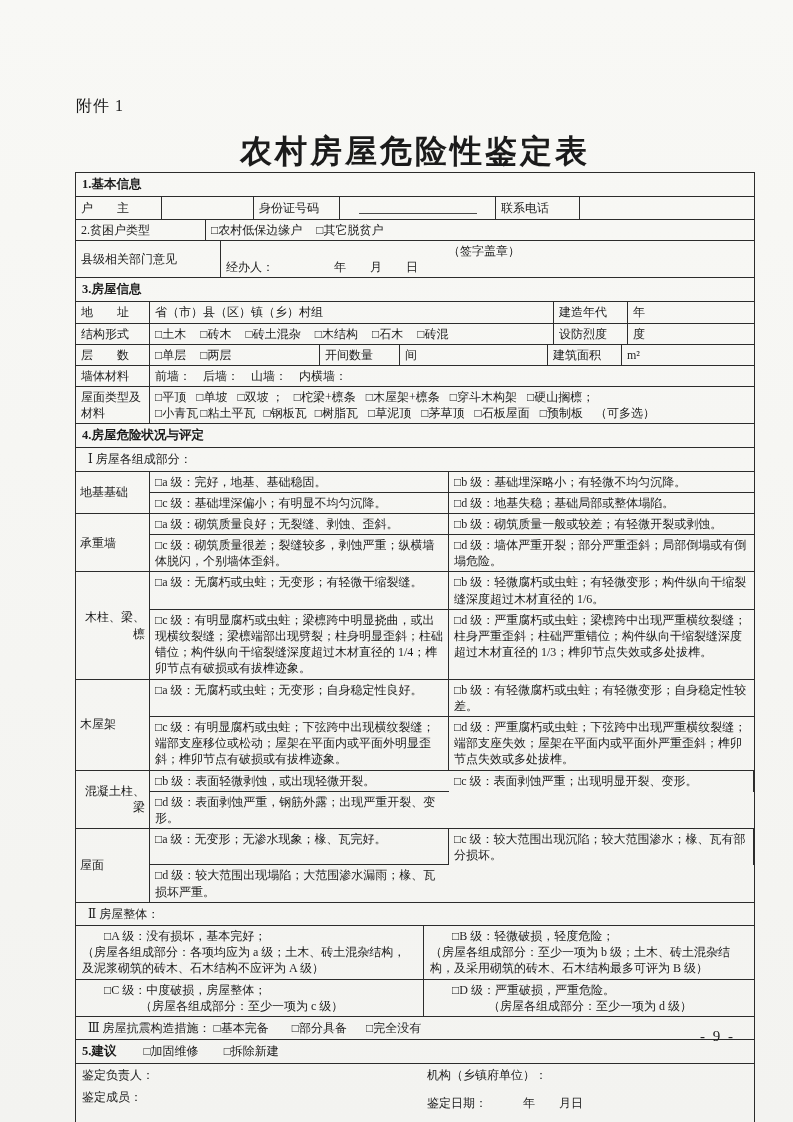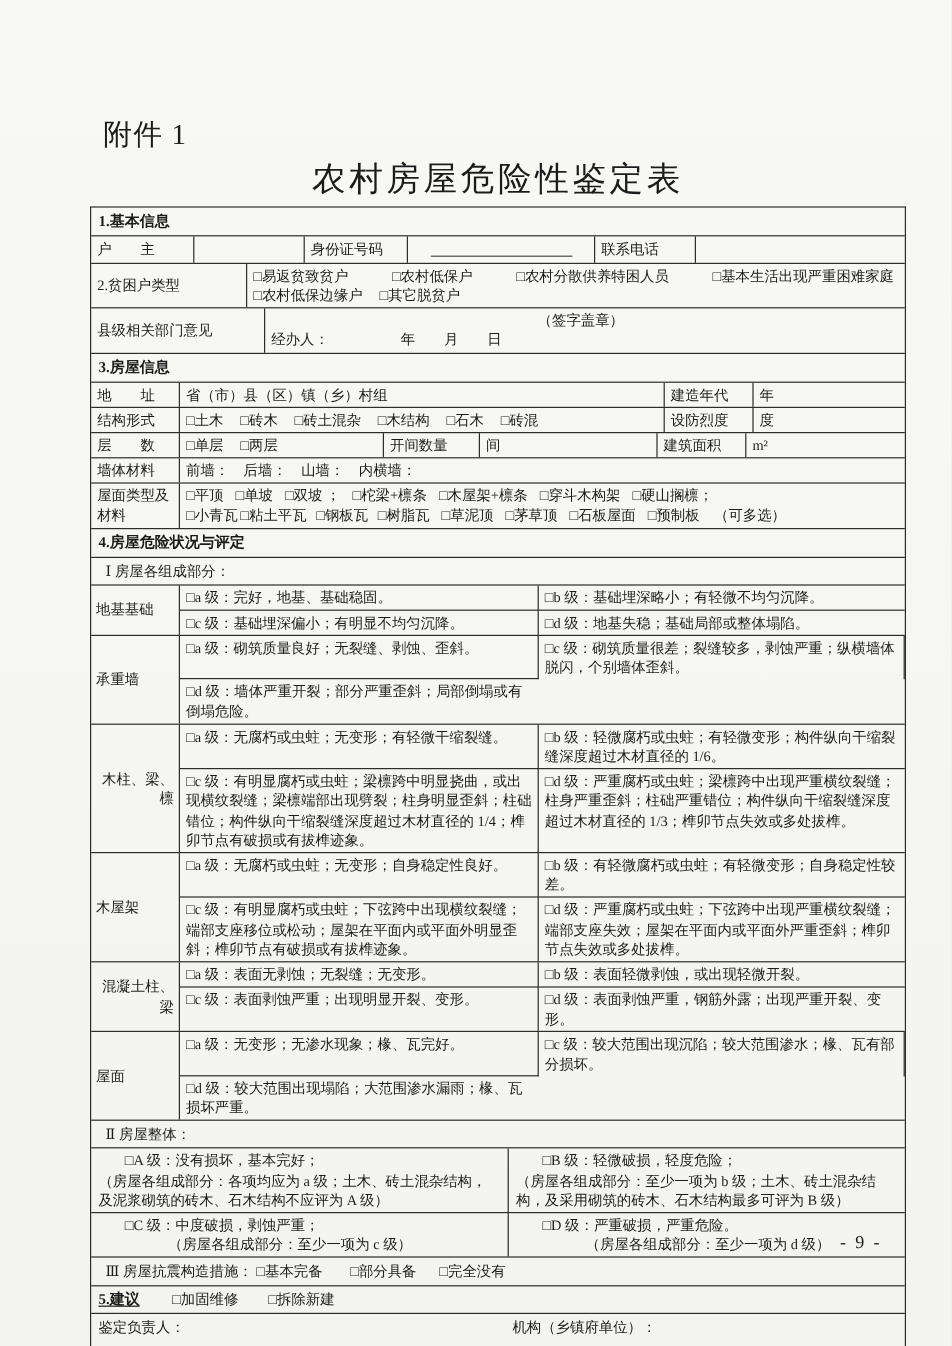--- a/index.html
+++ b/index.html
@@ -6,23 +6,23 @@
   body{
     width:793px;height:1122px;overflow:hidden;
     background:#ededeb;
     font-family:"Liberation Serif","DejaVu Serif",serif;
     color:#1b1b1b;
   }
   .sheet{
     position:relative;width:793px;height:1122px;
     background:linear-gradient(180deg,#f8f8f5 0%,#f5f5f2 60%,#f3f3f0 100%);
   }
-  .attachment{position:absolute;left:86px;top:96px;font-size:24px;letter-spacing:1px;text-align:right;}
+  .attachment{position:absolute;left:76px;top:96px;font-size:16px;letter-spacing:1px;text-align:right;}
   .doc-title{position:absolute;left:75px;top:130px;width:680px;text-align:center;
-    font-size:28px;font-weight:400;letter-spacing:3px;}
+    font-size:32px;font-weight:700;letter-spacing:3px;}
   .form{position:absolute;left:75px;top:172px;width:680px;
     border:1.5px solid #2c2c2c;font-size:12px;line-height:1.35;box-sizing:border-box;}
   .row{display:flex;border-bottom:1px solid #2c2c2c;align-items:stretch;}
   .row:last-child{border-bottom:none;}
   .cell{border-right:1px solid #2c2c2c;padding:2px 5px;box-sizing:border-box;}
   .cell:last-child{border-right:none;}
   .grow{flex:1;}
   .bold{font-weight:700;}
   .vcenter{display:flex;align-items:center;}
   .sec-head{padding:3px 6px;font-weight:700;font-size:12.5px;}
@@ -93,26 +93,20 @@
       <div class="cell w-idv">
           <div class="u-line"></div>
         </div>
       <div class="cell w-ph vcenter">联系电话</div>
       <div class="cell grow"></div>
     </div>
 
     <div class="row">
       <div class="cell w-poverty vcenter">2.贫困户类型</div>
       <div class="cell grow">
-        <div class="opt-line spread">
-          <span class="chk">□易返贫致贫户</span>
-          <span class="chk">□农村低保户</span>
-          <span class="chk">□农村分散供养特困人员</span>
-          <span class="chk">□基本生活出现严重困难家庭</span>
-        </div>
         <div class="opt-line gap14">
           <span class="chk">□农村低保边缘户</span>
           <span class="chk">□其它脱贫户</span>
         </div>
       </div>
     </div>
 
     <div class="row">
       <div class="cell w-county vcenter">县级相关部门意见</div>
       <div class="cell grow">
@@ -202,20 +196,21 @@
         <div class="g gb chk">□b 级：基础埋深略小；有轻微不均匀沉降。</div>
         <div class="g gc chk">□c 级：基础埋深偏小；有明显不均匀沉降。</div>
         <div class="g gd chk">□d 级：地基失稳；基础局部或整体塌陷。</div>
       </div>
     </div>
 
     <div class="comp">
       <div class="comp-name">承重墙</div>
       <div class="comp-grades">
         <div class="g ga chk">□a 级：砌筑质量良好；无裂缝、剥蚀、歪斜。</div>
+        <div class="g gb chk">□b 级：砌筑质量一般或较差；有轻微开裂或剥蚀。</div>
         <div class="g gc chk">□c 级：砌筑质量很差；裂缝较多，剥蚀严重；纵横墙体脱闪，个别墙体歪斜。</div>
         <div class="g gd chk">□d 级：墙体严重开裂；部分严重歪斜；局部倒塌或有倒塌危险。</div>
       </div>
     </div>
 
     <div class="comp">
       <div class="comp-name">木柱、梁、檩</div>
       <div class="comp-grades">
         <div class="g ga chk">□a 级：无腐朽或虫蛀；无变形；有轻微干缩裂缝。</div>
         <div class="g gb chk">□b 级：轻微腐朽或虫蛀；有轻微变形；构件纵向干缩裂缝深度超过木材直径的 1/6。</div>
@@ -230,21 +225,20 @@
         <div class="g ga chk">□a 级：无腐朽或虫蛀；无变形；自身稳定性良好。</div>
         <div class="g gb chk">□b 级：有轻微腐朽或虫蛀；有轻微变形；自身稳定性较差。</div>
         <div class="g gc chk">□c 级：有明显腐朽或虫蛀；下弦跨中出现横纹裂缝；端部支座移位或松动；屋架在平面内或平面外明显歪斜；榫卯节点有破损或有拔榫迹象。</div>
         <div class="g gd chk">□d 级：严重腐朽或虫蛀；下弦跨中出现严重横纹裂缝；端部支座失效；屋架在平面内或平面外严重歪斜；榫卯节点失效或多处拔榫。</div>
       </div>
     </div>
 
     <div class="comp">
       <div class="comp-name">混凝土柱、梁</div>
       <div class="comp-grades">
-        <div class="g ga chk">□a 级：表面无剥蚀；无裂缝；无变形。</div>
         <div class="g gb chk">□b 级：表面轻微剥蚀，或出现轻微开裂。</div>
         <div class="g gc chk">□c 级：表面剥蚀严重；出现明显开裂、变形。</div>
         <div class="g gd chk">□d 级：表面剥蚀严重，钢筋外露；出现严重开裂、变形。</div>
       </div>
     </div>
 
     <div class="comp">
       <div class="comp-name">屋面</div>
       <div class="comp-grades">
         <div class="g ga chk">□a 级：无变形；无渗水现象；椽、瓦完好。</div>
@@ -259,41 +253,41 @@
     <div class="overall">
       <div class="ov oa chk">
         <div class="grade">□A 级：没有损坏，基本完好；</div>
         <div class="note">（房屋各组成部分：各项均应为 a 级；土木、砖土混杂结构，及泥浆砌筑的砖木、石木结构不应评为 A 级）</div>
       </div>
       <div class="ov ob chk">
         <div class="grade">□B 级：轻微破损，轻度危险；</div>
         <div class="note">（房屋各组成部分：至少一项为 b 级；土木、砖土混杂结构，及采用砌筑的砖木、石木结构最多可评为 B 级）</div>
       </div>
       <div class="ov oc chk">
-        <div class="grade">□C 级：中度破损，剥蚀严重；</div>
+        <div class="grade">□C 级：中度破损，房屋整体；</div>
         <div class="note center">（房屋各组成部分：至少一项为 c 级）</div>
       </div>
       <div class="ov od chk">
         <div class="grade">□D 级：严重破损，严重危险。</div>
         <div class="note center">（房屋各组成部分：至少一项为 d 级）</div>
       </div>
     </div>
 
     <div class="row">
       <div class="cell grow part-title">
         <span>Ⅲ 房屋抗震构造措施：</span>
         <span class="chk" style="margin-right:20px">□基本完备</span>
         <span class="chk" style="margin-right:16px">□部分具备</span>
         <span class="chk">□完全没有</span>
       </div>
     </div>
 
     <div class="row">
       <div class="cell grow" style="padding:3px 6px;">
-        <span class="bold" style="font-size:12.5px;margin-right:24px;text-decoration:underline;">5.建议</span>
+        <span class="bold" style="font-size:12.5px;margin-right:24px;">5.建议</span>
         <span class="chk" style="margin-right:22px">□加固维修</span>
         <span class="chk">□拆除新建</span>
       </div>
     </div>
 
     <div class="row">
       <div class="cell grow" style="padding:0;">
         <div class="signoff">
           <div class="so-left">
             <div class="so-line">鉴定负责人：</div>

